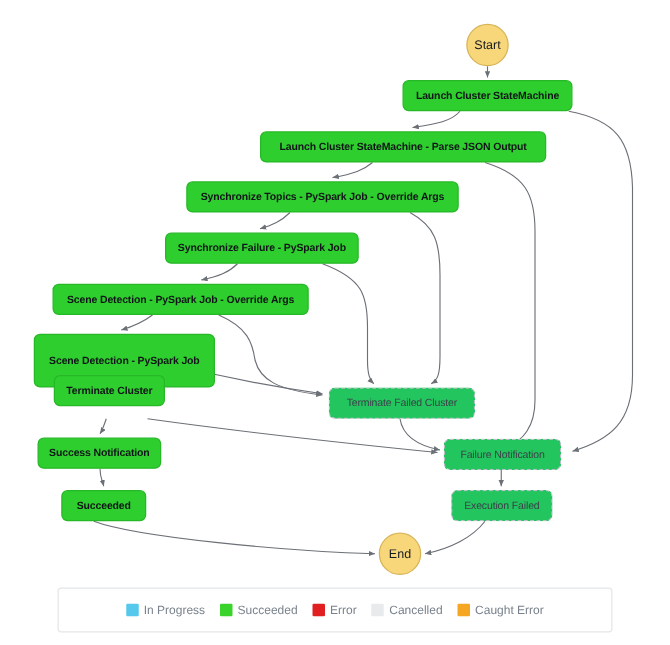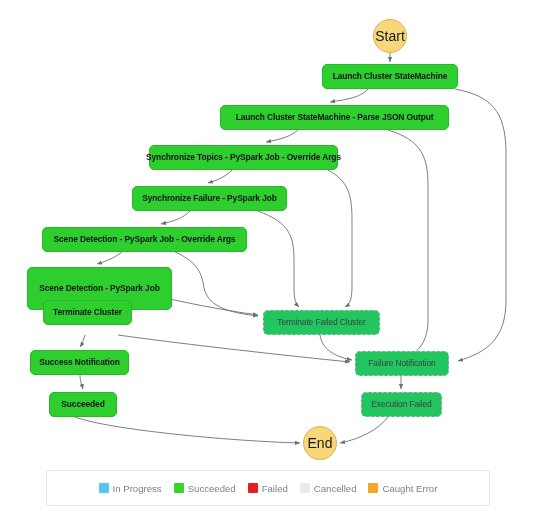--- a/index.html
+++ b/index.html
@@ -35,21 +35,21 @@
   .node.inactive{
     background:#22c55e;
     border:1px dashed #b9bfc7;
     color:#3b4149;
   }
   .terminal{
     position:absolute;
     box-sizing:border-box;
     border-radius:50%;
     display:flex;align-items:center;justify-content:center;
-    font-size:14px;
+    font-size:10px;
     background:#f7d77a;
     border:1px solid #d7b457;
     color:#16191f;
   }
   .legend{
     position:absolute;
     left:46px;top:470px;
     width:444px;height:36px;
     box-sizing:border-box;
     background:#ffffff;
@@ -92,22 +92,22 @@
         <path d="M 80,375 C 80,382 82,385 83,389" marker-end="url(#arrow)"></path>
         <path d="M 75,417 C 110,430 230,441 300,443" marker-end="url(#arrow)"></path>
         <path d="M 320,335 C 322,348 332,356 352,360" marker-end="url(#arrow)"></path>
         <path d="M 401,376 L 401,389" marker-end="url(#arrow)"></path>
         <path d="M 388,417 C 378,430 360,439 340,443" marker-end="url(#arrow)"></path>
       </g>
   </svg>
 
   <div id="node-layer">
       <div class="node succeeded" style="left: 322px; top: 64px; width: 136px; height: 25px;">Launch Cluster StateMachine</div>
-      <div class="node succeeded" style="left: 208px; top: 105px; width: 229px; height: 25px; margin-left: 12px;">Launch Cluster StateMachine - Parse JSON Output</div>
-      <div class="node succeeded" style="left: 149px; top: 145px; width: 189px; height: 25px;">Synchronize Topics - PySpark Job - Override Args</div>
+      <div class="node succeeded" style="left: 208px; top: 105px; width: 229px; height: 25px;">Launch Cluster StateMachine - Parse JSON Output</div>
+      <div class="node succeeded" style="left: 149px; top: 145px; width: 218px; height: 25px;">Synchronize Topics - PySpark Job - Override Args</div>
       <div class="node succeeded" style="left: 132px; top: 186px; width: 155px; height: 25px;">Synchronize Failure - PySpark Job</div>
       <div class="node succeeded" style="left: 42px; top: 227px; width: 205px; height: 25px;">Scene Detection - PySpark Job - Override Args</div>
       <div class="node succeeded" style="left: 27px; top: 267px; width: 145px; height: 43px;">Scene Detection - PySpark Job</div>
       <div class="node succeeded" style="left: 43px; top: 300px; width: 89px; height: 25px;">Terminate Cluster</div>
       <div class="node succeeded" style="left: 30px; top: 350px; width: 99px; height: 25px;">Success Notification</div>
       <div class="node succeeded" style="left: 49px; top: 392px; width: 68px; height: 25px;">Succeeded</div>
       <div class="node inactive" style="left: 263px; top: 310px; width: 117px; height: 25px;">Terminate Failed Cluster</div>
       <div class="node inactive" style="left: 355px; top: 351px; width: 94px; height: 25px;">Failure Notification</div>
       <div class="node inactive" style="left: 361px; top: 392px; width: 81px; height: 25px;">Execution Failed</div>
       <div class="terminal" style="left: 373px; top: 19px; width: 34px; height: 34px;">Start</div>
@@ -119,21 +119,21 @@
         <div class="legend-item">
           <span class="swatch" style="background: rgb(85, 200, 236);"></span>
           <span class="legend-label">In Progress</span>
         </div>
         <div class="legend-item">
           <span class="swatch" style="background: rgb(58, 211, 43);"></span>
           <span class="legend-label">Succeeded</span>
         </div>
         <div class="legend-item">
           <span class="swatch" style="background: rgb(224, 32, 32);"></span>
-          <span class="legend-label">Failed</span>
+          <span class="legend-label">Error</span>
         </div>
         <div class="legend-item">
           <span class="swatch" style="background: rgb(233, 234, 235);"></span>
           <span class="legend-label">Cancelled</span>
         </div>
         <div class="legend-item">
           <span class="swatch" style="background: rgb(245, 166, 35);"></span>
           <span class="legend-label">Caught Error</span>
         </div>
       </div>

